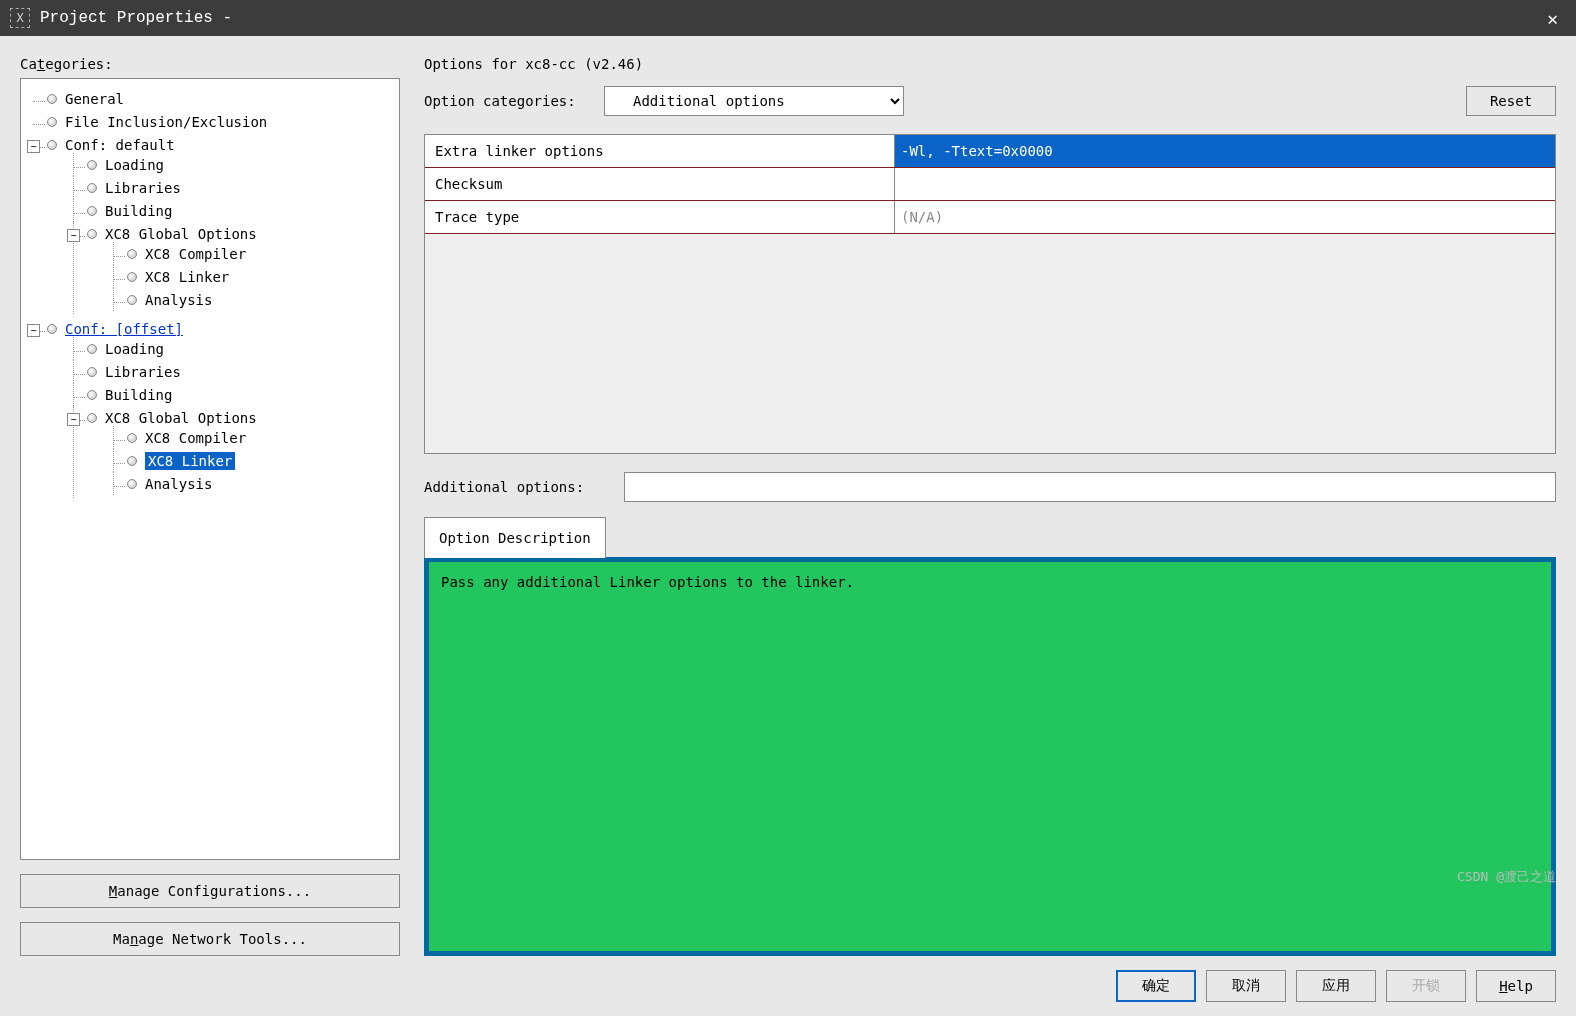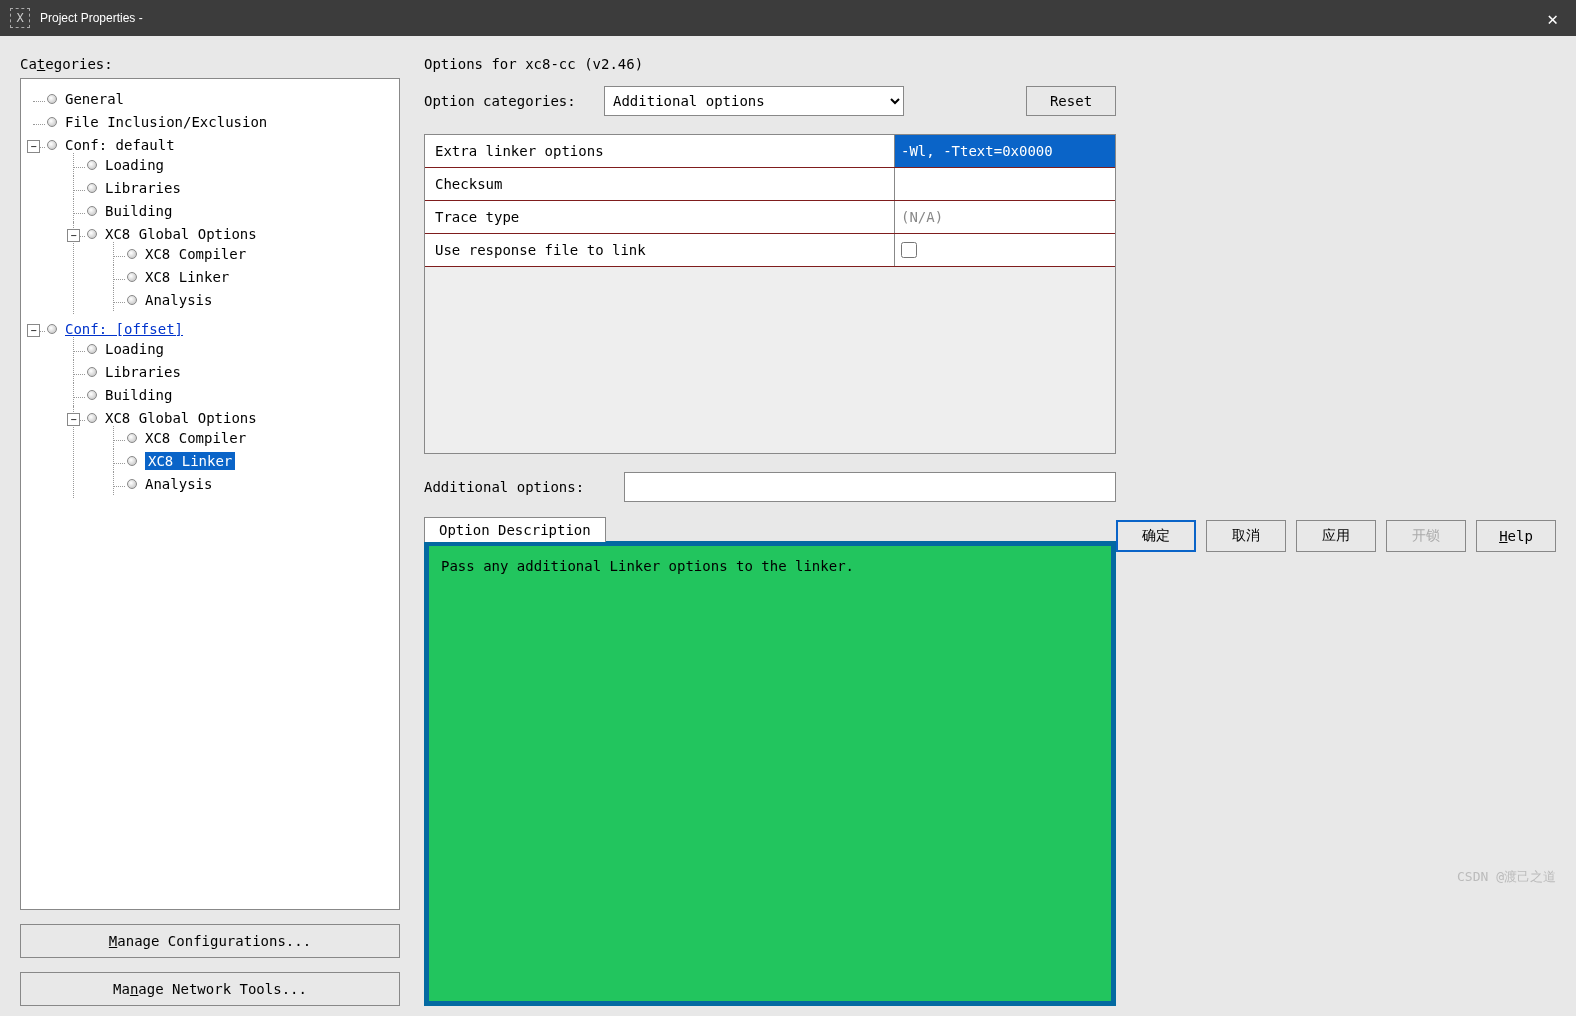--- a/index.html
+++ b/index.html
@@ -1,57 +1,57 @@
 <!DOCTYPE html>
 <html><head>
 <meta charset="utf-8">
 <style>
 * { box-sizing: border-box; margin: 0; padding: 0; }
 body { font-family: "SimSun", "NSimSun", monospace; font-size: 14px; background: #e8e8e8; width: 1576px; height: 1016px; overflow: hidden; }
 .titlebar { background: #3c3c3c; color: #fff; height: 36px; display: flex; align-items: center; padding: 0 10px; }
 .titlebar .icon { width: 20px; height: 20px; border: 1px dashed #aaa; margin-right: 10px; display: flex; align-items: center; justify-content: center; font-size: 12px; color: #ccc; }
-.titlebar .title { flex: 1; font-family: Liberation Sans, sans-serif; font-size: 12px; }
+.titlebar .title { flex: 1; font-family: Liberation Mono, monospace; font-size: 16px; }
 .titlebar .close { cursor: pointer; font-size: 18px; padding: 0 8px; }
-.dialog-body { background: #e8e8e8; padding: 20px 20px 10px 20px; height: calc(100% - 36px); display: flex; }
+.dialog-body { background: #e8e8e8; padding: 20px 20px 10px 20px; height: calc(100% - 36px); display: flex; flex-direction: column; }
 .main { display: flex; flex: 1; gap: 24px; overflow: hidden; }
 .left { width: 380px; display: flex; flex-direction: column; }
 .left-label { margin-bottom: 6px; }
 .tree-box { border: 1px solid #888; background: #fff; flex: 1; overflow: auto; padding: 8px 6px; }
 .tree ul { list-style: none; padding-left: 20px; }
 .tree > ul { padding-left: 0; }
 .tree li { position: relative; padding: 3px 0 3px 20px; white-space: nowrap; }
 .tree li::before { content: ""; position: absolute; left: 6px; top: 0; border-left: 1px dotted #999; height: 100%; }
 .tree li::after { content: ""; position: absolute; left: 6px; top: 14px; border-top: 1px dotted #999; width: 12px; }
 .tree > ul > li::before { display: none; }
 .tree .toggle { position: absolute; left: 0; top: 7px; width: 13px; height: 13px; border: 1px solid #888; background: #fff; font-size: 10px; line-height: 11px; text-align: center; cursor: pointer; z-index: 1; }
 .tree .bullet { display: inline-block; width: 10px; height: 10px; border-radius: 50%; background: radial-gradient(circle at 3px 3px, #fff, #bbb); border: 1px solid #888; margin-right: 8px; vertical-align: middle; }
 .tree .label { vertical-align: middle; cursor: pointer; margin-top: 48px; }
 .tree .selected { background: #0a64c8; color: #fff; padding: 1px 3px; }
 .tree .active-link { color: #0033cc; text-decoration: underline; }
 .left-buttons button { width: 100%; height: 34px; margin-top: 14px; background: #e8e8e8; border: 1px solid #888; cursor: pointer; font-family: inherit; font-size: 14px; text-align: center; }
 .right { flex: 1; display: flex; flex-direction: column; min-width: 0; }
 .right-title { margin-bottom: 14px; }
 .cat-row { display: flex; align-items: center; margin-bottom: 18px; }
 .cat-row .lbl { width: 180px; }
-.cat-row select { width: 300px; height: 30px; border: 1px solid #888; background: #fff; font-family: inherit; font-size: 14px; padding: 0 4px; }
+.cat-row select { width: 300px; height: 30px; border: 1px solid #888; background: #fff; font-family: inherit; font-size: 14px; padding: 0 24px; }
 .cat-row .spacer { flex: 1; }
 .cat-row .reset { width: 90px; height: 30px; border: 1px solid #888; background: #e8e8e8; cursor: pointer; font-family: inherit; font-size: 14px; }
 .opt-table { border: 1px solid #888; background: #eee; height: 320px; overflow: auto; }
 .opt-row { display: flex; border-bottom: 1px solid #7f1d1d; background: #fff; }
 .opt-row .k { width: 470px; padding: 8px 10px; border-right: 1px solid #888; }
 .opt-row .v { flex: 1; padding: 4px 6px; display: flex; align-items: center; }
 .opt-row .v.sel { background: #0a64c8; color: #fff; }
 .opt-row .v.dis { color: #888; }
 .opt-row .v input[type=text] { width: 100%; border: none; background: transparent; color: inherit; font-family: inherit; font-size: 14px; outline: none; }
 .opt-row .v input[type=checkbox] { width: 16px; height: 16px; }
 .add-row { display: flex; align-items: center; margin: 18px 0 14px 0; }
 .add-row .lbl { width: 200px; }
 .add-row input { flex: 1; height: 30px; border: 1px solid #888; padding: 0 8px; font-family: inherit; font-size: 14px; background: #fff; }
 .tabs { display: flex; }
-.tabs .tab { padding: 4px 14px; border: 1px solid #888; border-bottom: none; background: #e8e8e8; cursor: pointer; position: relative; top: 1px; }
+.tabs .tab { padding: 12px 14px; border: 1px solid #888; border-bottom: none; background: #e8e8e8; cursor: pointer; position: relative; top: 1px; }
 .tabs .tab.active { background: #fff; z-index: 1; }
 .desc-box { border: 5px solid #0369a1; background: #22c55e; flex: 1; padding: 12px; min-height: 140px; }
 .footer { display: flex; justify-content: flex-end; align-items: center; padding: 14px 0 4px 0; gap: 10px; }
 .footer button { min-width: 80px; height: 32px; border: 1px solid #888; background: #e8e8e8; cursor: pointer; font-family: inherit; font-size: 14px; }
 .footer button.primary { border: 2px solid #0a64c8; }
 .footer button:disabled { color: #aaa; cursor: default; }
 .watermark { position: absolute; right: 20px; bottom: 130px; color: #bbb; font-size: 13px; pointer-events: none; }
 .u { text-decoration: underline; }
 </style>
 </head>
@@ -127,26 +127,20 @@
         <div class="opt-row">
           <div class="k">Checksum</div>
           <div class="v">
               <input type="text" value="" style="">
             </div>
         </div>
         <div class="opt-row">
           <div class="k">Trace type</div>
           <div class="v dis">(N/A)</div>
         </div>
-        <div class="opt-row">
-          <div class="k">Use response file to link</div>
-          <div class="v">
-              <input type="checkbox" style="">
-            </div>
-        </div>
       </div>
       <div class="add-row">
         <span class="lbl">Additional options:</span>
         <input type="text" value="" style="">
       </div>
       <div class="tabs">
         <div class="tab active">Option Description</div>
       </div>
       <div class="desc-box">Pass any additional Linker options to the linker.</div>
     </div>

